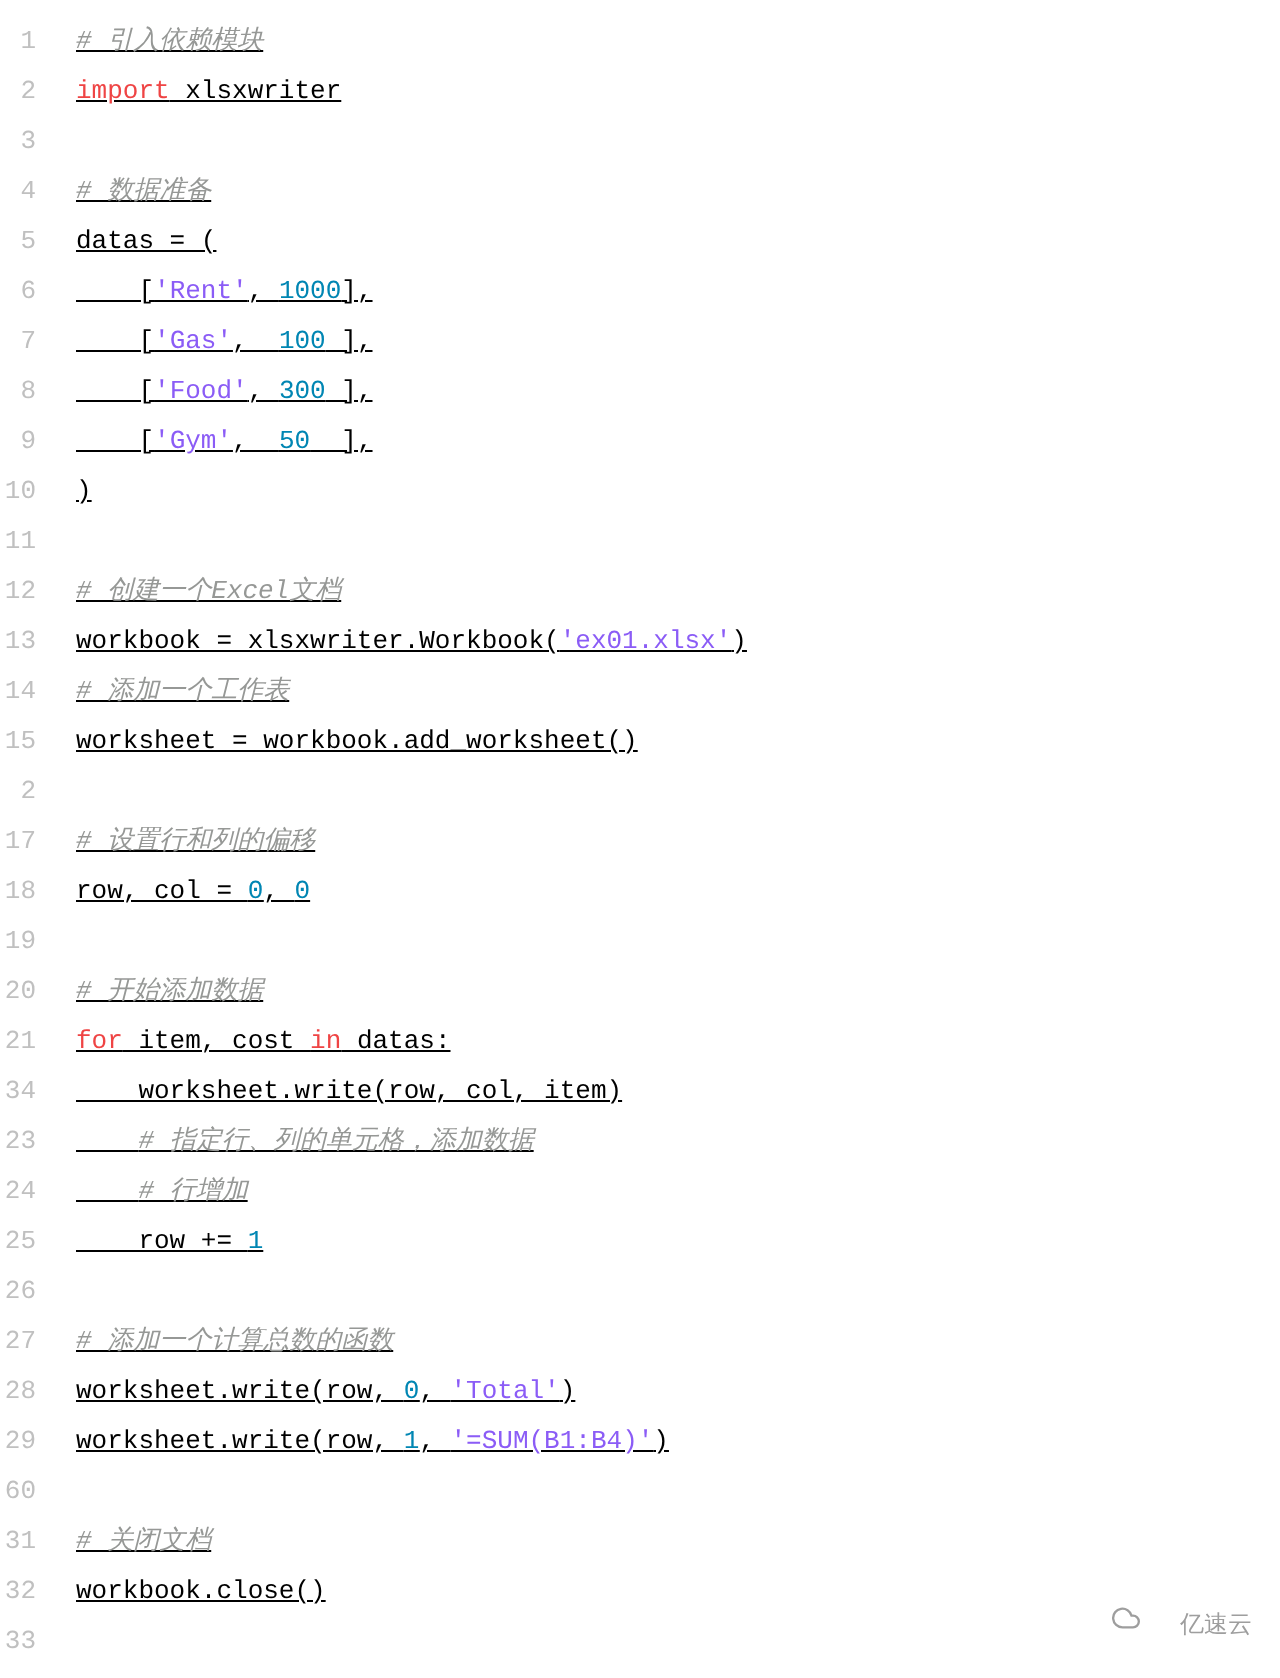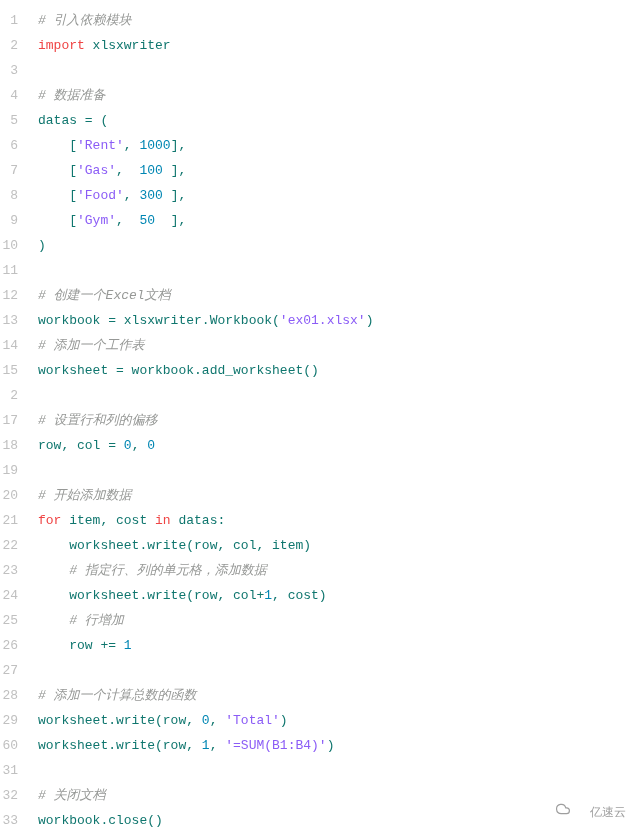--- a/index.html
+++ b/index.html
@@ -30,26 +30,27 @@
     .gutter div {
       height: 25px;
     }
     .code {
       flex: 1;
       padding-left: 8px;
     }
     .code-line {
       height: 25px;
       white-space: pre;
+      text-decoration: underline;
     }
     .c { color: #969896; font-style: italic; } 
     .k { color: #ef4444; } 
     .s { color: #8b5cf6; } 
     .n { color: #0086b3; } 
-    .p { color: #0f766e; } 
+    .p { color: #000000; } 
     .watermark {
       position: absolute;
       right: 6px;
       bottom: 6px;
       background: rgba(255,255,255,0.9);
       color: #9e9e9e;
       font-size: 12px;
       padding: 2px 8px;
       border-radius: 10px;
       font-family: sans-serif;
@@ -81,21 +82,21 @@
       <div>12</div>
       <div>13</div>
       <div>14</div>
       <div>15</div>
       <div>2</div>
       <div>17</div>
       <div>18</div>
       <div>19</div>
       <div>20</div>
       <div>21</div>
-      <div>22</div>
+      <div>34</div>
       <div>23</div>
       <div>24</div>
       <div>25</div>
       <div>26</div>
       <div>27</div>
       <div>28</div>
       <div>29</div>
       <div>60</div>
       <div>31</div>
       <div>32</div>
@@ -118,21 +119,20 @@
       <div class="code-line"><span class="c"># 添加一个工作表</span></div>
       <div class="code-line"><span class="p">worksheet = workbook.add_worksheet()</span></div>
       <div class="code-line"></div>
       <div class="code-line"><span class="c"># 设置行和列的偏移</span></div>
       <div class="code-line"><span class="p">row, col = </span><span class="n">0</span><span class="p">, </span><span class="n">0</span></div>
       <div class="code-line"></div>
       <div class="code-line"><span class="c"># 开始添加数据</span></div>
       <div class="code-line"><span class="k">for</span><span class="p"> item, cost </span><span class="k">in</span><span class="p"> datas:</span></div>
       <div class="code-line"><span class="p">    worksheet.write(row, col, item)</span></div>
       <div class="code-line"><span class="p">    </span><span class="c"># 指定行、列的单元格，添加数据</span></div>
-      <div class="code-line"><span class="p">    worksheet.write(row, col+</span><span class="n">1</span><span class="p">, cost)</span></div>
       <div class="code-line"><span class="p">    </span><span class="c"># 行增加</span></div>
       <div class="code-line"><span class="p">    row += </span><span class="n">1</span></div>
       <div class="code-line"></div>
       <div class="code-line"><span class="c"># 添加一个计算总数的函数</span></div>
       <div class="code-line"><span class="p">worksheet.write(row, </span><span class="n">0</span><span class="p">, </span><span class="s">'Total'</span><span class="p">)</span></div>
       <div class="code-line"><span class="p">worksheet.write(row, </span><span class="n">1</span><span class="p">, </span><span class="s">'=SUM(B1:B4)'</span><span class="p">)</span></div>
       <div class="code-line"></div>
       <div class="code-line"><span class="c"># 关闭文档</span></div>
       <div class="code-line"><span class="p">workbook.close()</span></div>
     </div>

